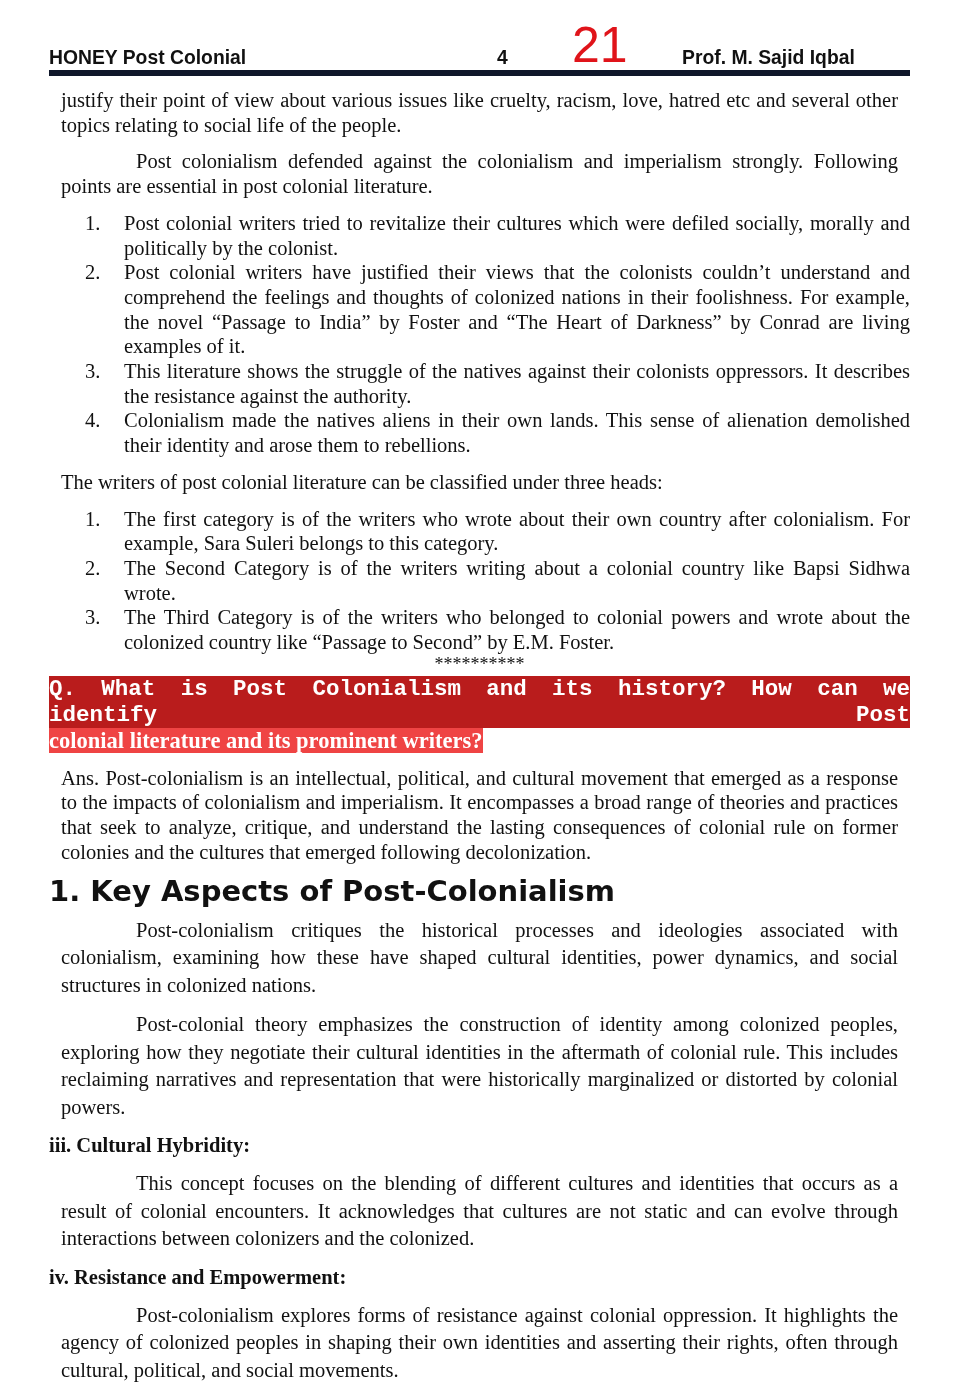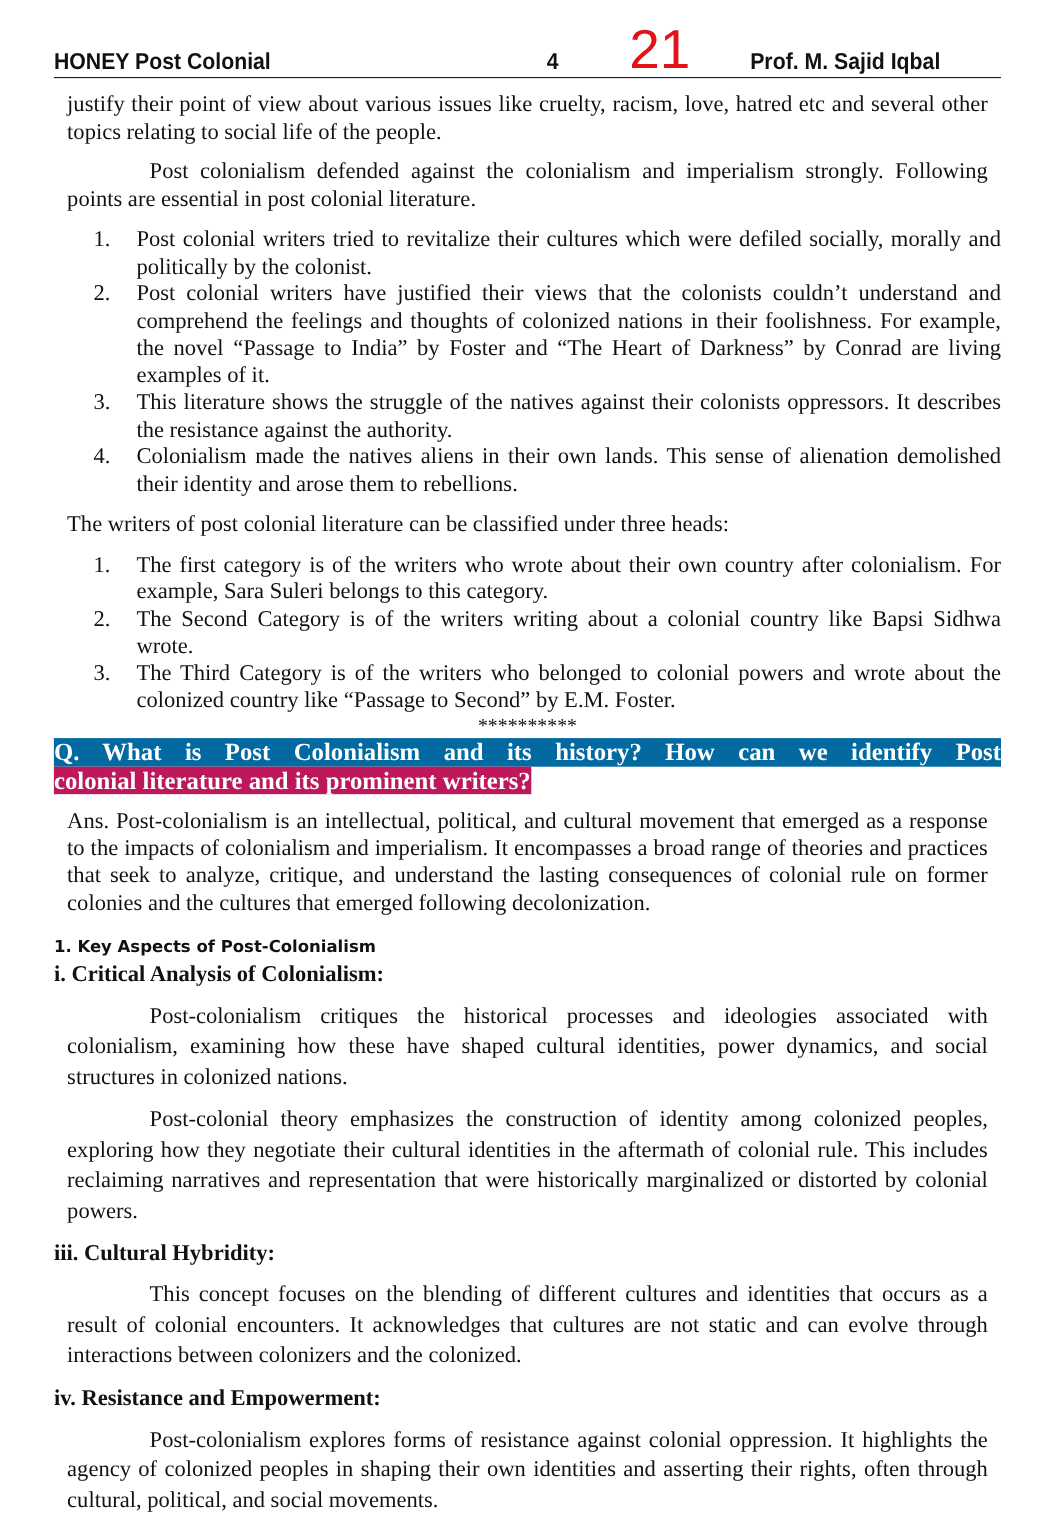--- a/index.html
+++ b/index.html
@@ -1,35 +1,35 @@
 <!DOCTYPE html>
 <html><head>
 <meta charset="utf-8">
 <style>
   html, body { margin: 0; padding: 0; background: #ffffff; }
   body { width: 965px; height: 1390px; position: relative; overflow: hidden; }
   .page { position: absolute; left: 49px; top: 0; width: 861px; color: #111; }
-  .header { position: relative; height: 70px; border-bottom: 1px solid #0f172a; }
+  .header { position: relative; height: 70px; border-bottom: 6px solid #0f172a; }
   .hdr { position: absolute; bottom: 1px; font-family: "Liberation Sans", sans-serif; font-weight: bold; font-size: 21px; transform: scaleX(0.92); transform-origin: left bottom; }
   .hdr-left { left: 0; }
   .hdr-mid { left: 448px; }
   .hdr-num { position: absolute; left: 523px; bottom: 0px; color: #e0141a; font-family: "Liberation Sans", sans-serif; font-size: 50px; line-height: 50px; }
   .hdr-right { left: 633px; }
   .body { font-family: "Liberation Serif", serif; font-size: 20.5px; line-height: 24.7px; text-align: justify; }
   p { margin: 12px; }
   .indent { text-indent: 75px; }
   ol { margin: 0; padding: 0; list-style: none; }
   ol li { position: relative; padding-left: 75px; }
   ol li .num { position: absolute; left: 36px; }
   .cont { padding-left: 75px; }
   .stars { text-align: center; line-height: 18px; font-size: 18px; }
   .q { font-family: "Liberation Serif", serif; font-weight: bold; font-size: 22.5px; line-height: 26px; margin-top: 3px; }
-  .q span { background: #be185d; color: #fff; }
-  .q .line1 { display: block; background: #0369a1; text-align: justify; text-align-last: justify; }
-  .h1 { font-family: "DejaVu Sans", sans-serif; font-weight: bold; font-size: 15px; line-height: 28px; margin-top: 2px; }
+  .q span { background: #ef4444; color: #fff; }
+  .q .line1 { display: block; background: #b91c1c; text-align: justify; text-align-last: justify; font-family: Liberation Mono, monospace; }
+  .h1 { font-family: "DejaVu Sans", sans-serif; font-weight: bold; font-size: 29px; line-height: 28px; margin-top: 2px; }
   .h2 { font-weight: bold; font-size: 20.5px; line-height: 25px; }
   .sec p.para { line-height: 27.5px; }
 </style>
 </head>
 <body>
 
 <div class="page">
   <div class="header">
     <span class="hdr hdr-left">HONEY Post Colonial</span>
     <span class="hdr hdr-mid">4</span>
@@ -60,21 +60,20 @@
     <div class="q">
       <span class="line1">Q. What is Post Colonialism and its history? How can we identify Post</span>
       <span>colonial literature and its prominent writers?</span>
     </div>
 
     <p>Ans. Post-colonialism is an intellectual, political, and cultural movement that emerged as a response to the impacts of colonialism and imperialism. It encompasses a broad range of theories and practices that seek to analyze, critique, and understand the lasting consequences of colonial rule on former colonies and the cultures that emerged following decolonization.</p>
 
     <div class="h1">1. Key Aspects of Post-Colonialism</div>
 
     <div class="sec">
-      <div class="h2">i. Critical Analysis of Colonialism:</div>
       <p class="indent para">Post-colonialism critiques the historical processes and ideologies associated with colonialism, examining how these have shaped cultural identities, power dynamics, and social structures in colonized nations.</p>
       <p class="indent para">Post-colonial theory emphasizes the construction of identity among colonized peoples, exploring how they negotiate their cultural identities in the aftermath of colonial rule. This includes reclaiming narratives and representation that were historically marginalized or distorted by colonial powers.</p>
       <div class="h2">iii. Cultural Hybridity:</div>
       <p class="indent para">This concept focuses on the blending of different cultures and identities that occurs as a result of colonial encounters. It acknowledges that cultures are not static and can evolve through interactions between colonizers and the colonized.</p>
       <div class="h2">iv. Resistance and Empowerment:</div>
       <p class="indent para">Post-colonialism explores forms of resistance against colonial oppression. It highlights the agency of colonized peoples in shaping their own identities and asserting their rights, often through cultural, political, and social movements.</p>
     </div>
   </div>
 </div>
 

